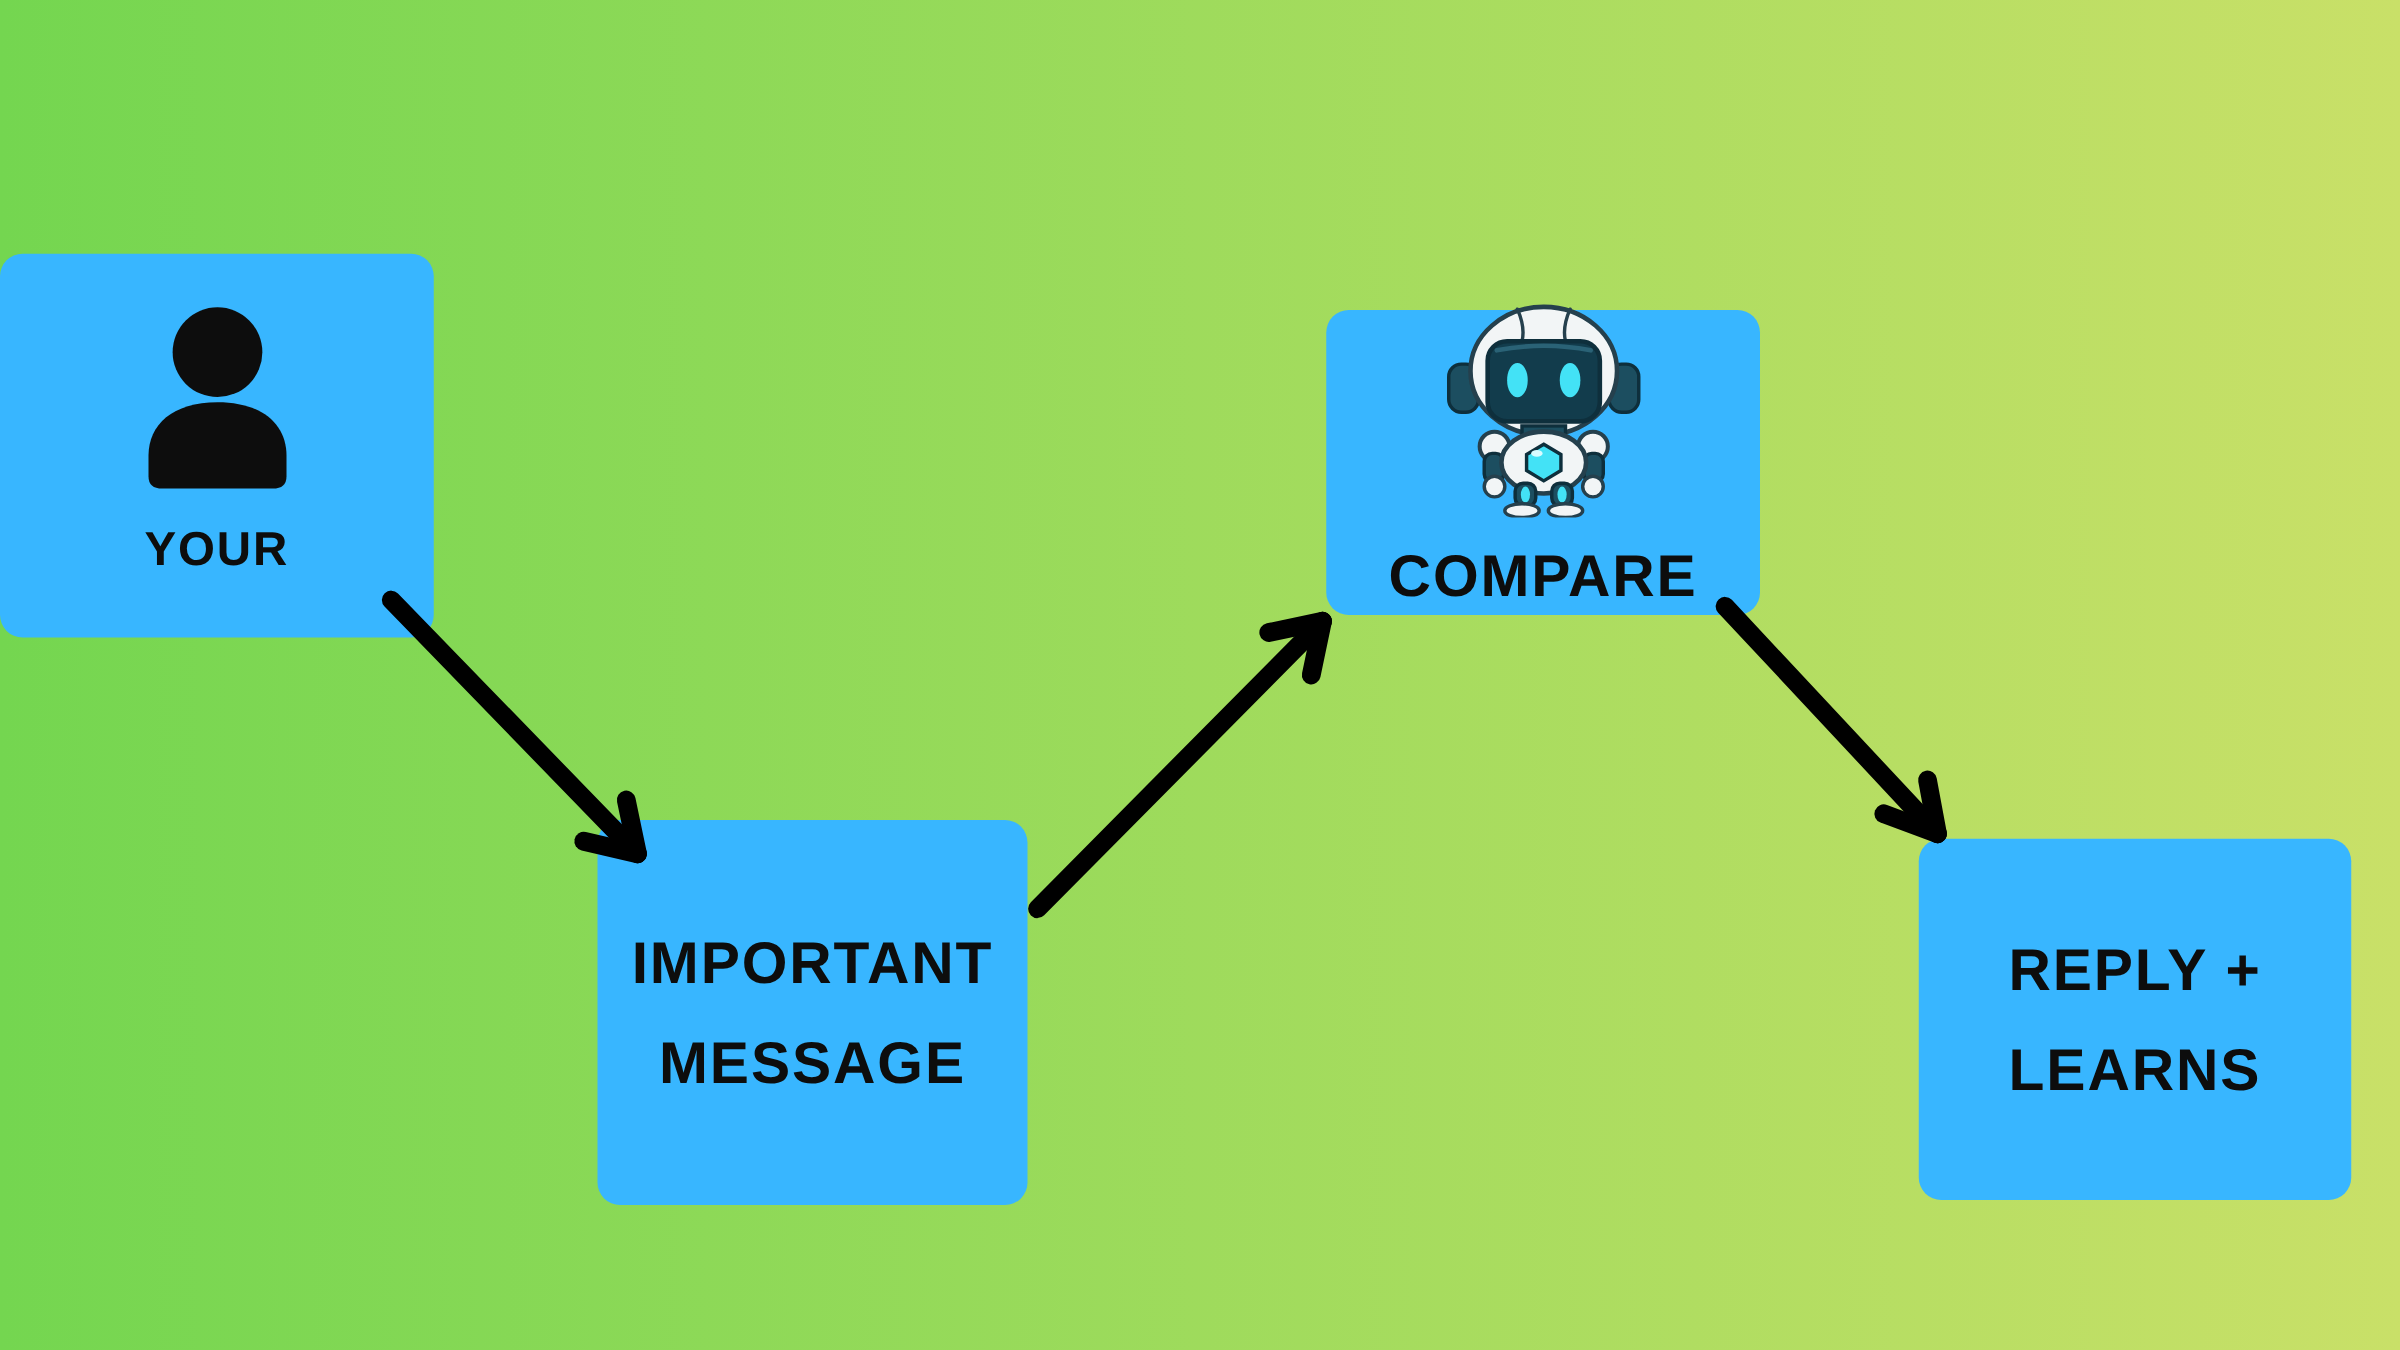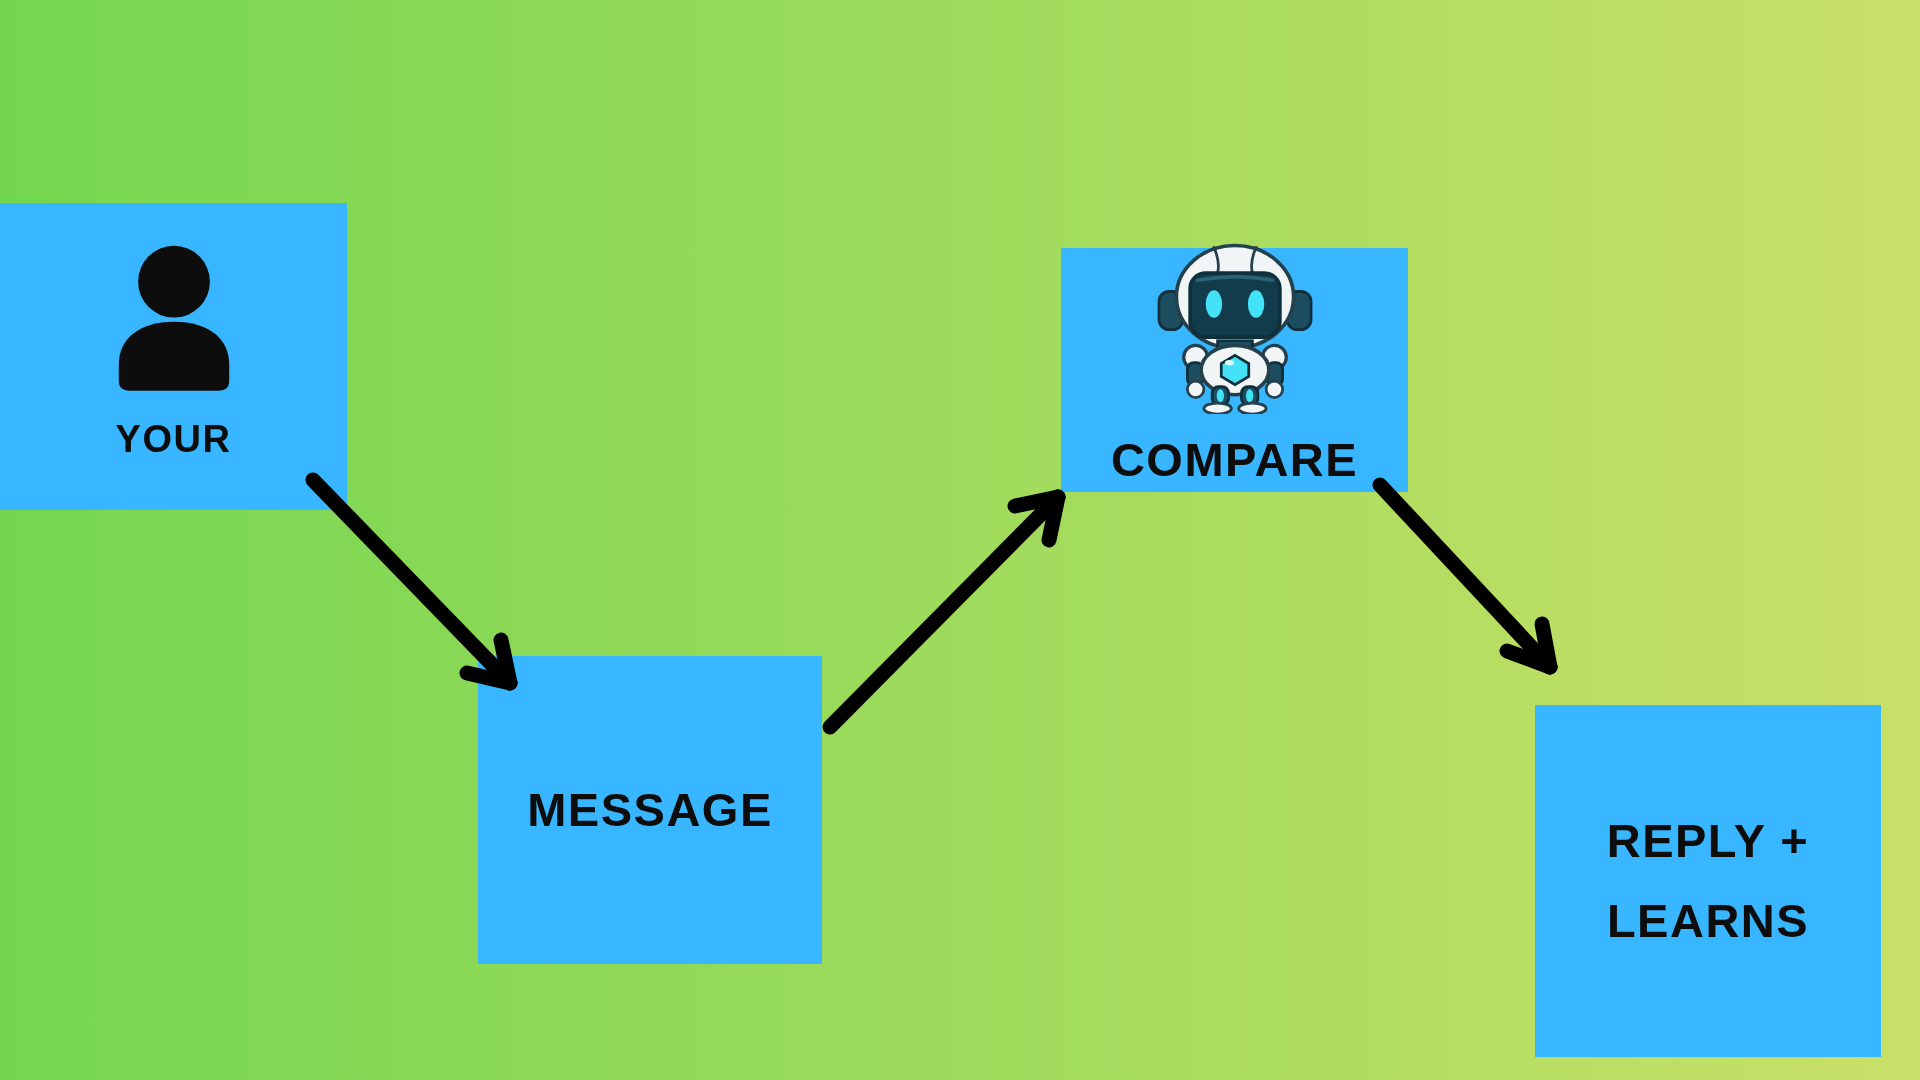--- a/index.html
+++ b/index.html
@@ -8,52 +8,53 @@
   }
   *{margin:0;padding:0;box-sizing:border-box;}
   body{font-family:"Liberation Sans",sans-serif;}
   .canvas{
     position:relative;width:1920px;height:1080px;overflow:hidden;
     background:linear-gradient(90deg,var(--bg-left) 0%,var(--bg-right) 100%);
   }
   .step-box{
     position:absolute;background:var(--box);
     display:flex;flex-direction:column;align-items:center;justify-content:center;
-    color:var(--ink);text-align:center;
+    color:var(--ink);text-align:center;border-radius:18px;
   }
   .step-label{
     font-weight:bold;letter-spacing:1.5px;color:var(--ink);
     font-family:"Liberation Sans",sans-serif;
   }
   .lbl-lg{font-size:47px;line-height:80px;}
   .lbl-sm{font-size:38px;line-height:59px;}
   #box-your-message{left:0;top:203px;width:347px;height:307px;}
   #box-important-details{left:478px;top:656px;width:344px;height:308px;}
   #box-compare{left:1061px;top:248px;width:347px;height:244px;}
-  #box-reply-learns{left:1535px;top:705px;width:346px;height:352px;}
+  #box-reply-learns{left:1535px;top:671px;width:346px;height:289px;}
   #box-your-message .icon-wrap{margin-bottom:12px;}
   #box-compare .icon-wrap{margin-bottom:2px;}
   .arrow-layer{position:absolute;left:0;top:0;width:1920px;height:1080px;pointer-events:none;}
 </style>
 </head>
 <body>
 
 <div class="canvas">
 
   <div class="step-box" id="box-your-message">
     <div class="icon-wrap">
       <svg width="138" height="150" viewBox="0 0 100 108" aria-hidden="true">
         <circle cx="50" cy="27" r="26" fill="#0d0d0d"></circle>
         <path d="M50 56 C 24 56 10 69 10 87 L10 99 Q10 106 18 106 L82 106 Q90 106 90 99 L90 87 C 90 69 76 56 50 56 Z" fill="#0d0d0d"></path>
       </svg>
     </div>
     <div class="step-label lbl-sm">YOUR</div>
   </div>
 
   <div class="step-box" id="box-important-details">
+    <div class="step-label lbl-lg">IMPORTANT</div>
     <div class="step-label lbl-lg">MESSAGE</div>
   </div>
 
   <div class="step-box" id="box-compare">
     <div class="icon-wrap">
       <svg width="156" height="174" viewBox="0 0 170 190" aria-hidden="true">
 
         <rect x="2" y="56" width="26" height="42" rx="11" fill="#1c4e60" stroke="#0e2f3c" stroke-width="3"></rect>
         <rect x="142" y="56" width="26" height="42" rx="11" fill="#1c4e60" stroke="#0e2f3c" stroke-width="3"></rect>
 

